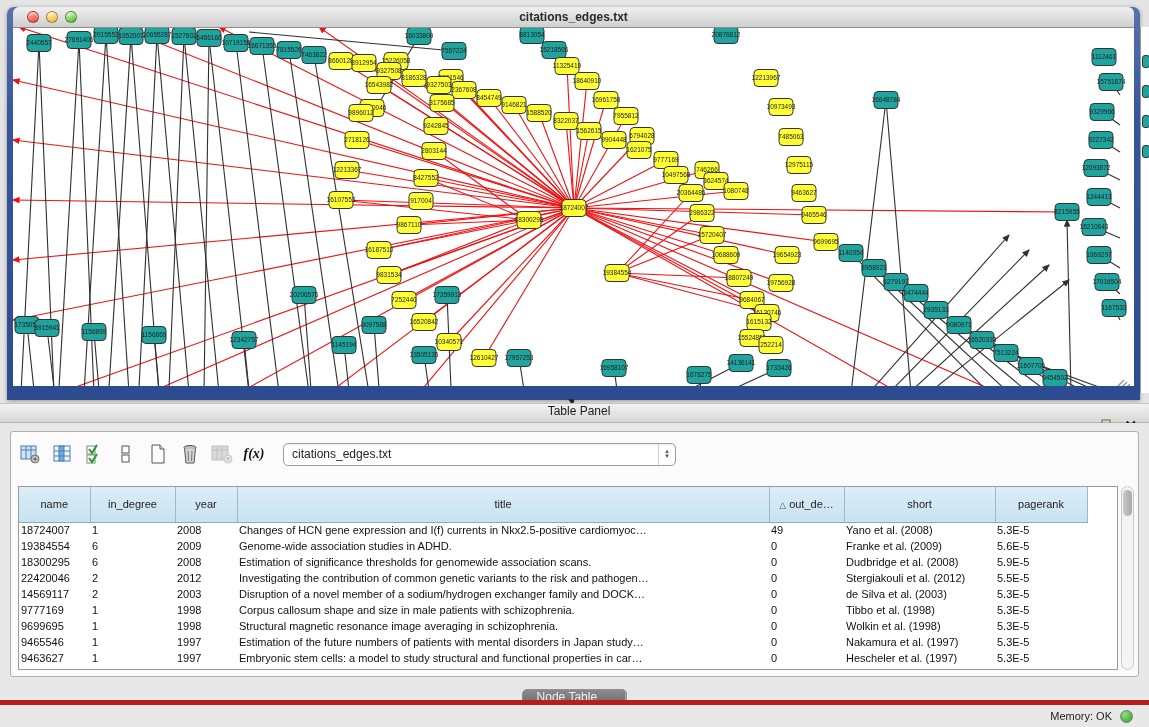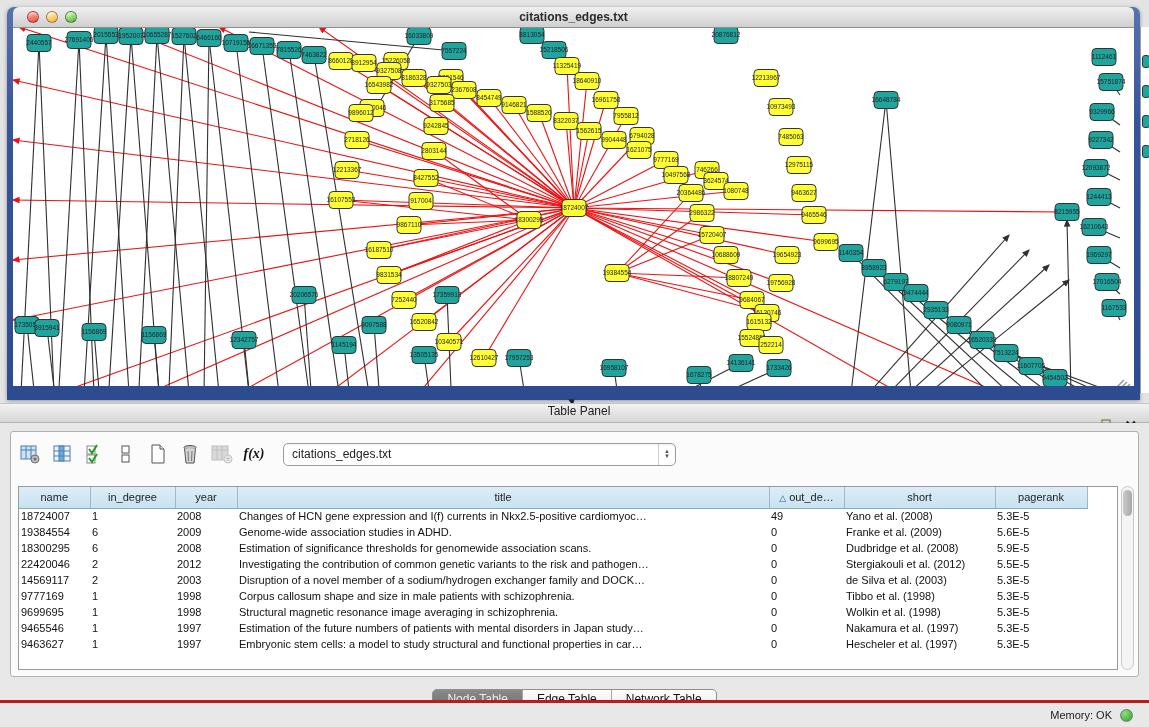--- a/index.html
+++ b/index.html
@@ -56,44 +56,44 @@
   .combo { margin-left:8px; width:393px; height:23px; background:#ffffff; border:1px solid #9e9e9e;
     border-radius:5px; display:flex; align-items:center; box-shadow:inset 0 1px 2px rgba(0,0,0,.08); }
   .combo-value { flex:1; font-size:12px; color:#222; padding-left:8px; white-space:nowrap; overflow:hidden; }
   .combo-stepper { width:17px; height:100%; border-left:1px solid #d0d0d0; display:flex; flex-direction:column;
     align-items:center; justify-content:center; font-size:6px; color:#555; line-height:5px; }
 
   
   .tbl-wrap { position:absolute; left:7px; top:54px; width:1100px; height:184px;
     border:1px solid #9a9a9a; background:#fff; overflow:hidden; }
   table.grid { border-collapse:collapse; table-layout:fixed; width:1068px; }
-  table.grid th { height:21px; background:linear-gradient(180deg,#dcedf7,#c8e2f1);
+  table.grid th { height:35px; background:linear-gradient(180deg,#dcedf7,#c8e2f1);
     border-right:1px solid #9fb9c8; border-bottom:1px solid #8fa9b8; font-size:11px; font-weight:400;
     color:#1d1d1d; text-align:center; overflow:hidden; white-space:nowrap; }
   table.grid td { height:16px; font-size:11px; color:#111; white-space:nowrap; overflow:hidden; padding:0 2px; }
   td.c0 { padding-left:4px; } td.c1 { padding-left:24px; } td.c2 { padding-left:32px; }
   td.c3 { padding-left:44px; } td.c4 { padding-left:6px; } td.c5 { padding-left:17px; } td.c6 { padding-left:12px; }
   .sort-tri { color:#1e5f9e; font-size:9px; margin-right:3px; }
   .vscroll { position:absolute; right:4px; top:54px; width:13px; height:184px; background:#f4f4f4;
     border:1px solid #c9c9c9; border-radius:7px; }
   .vthumb { position:absolute; left:1px; top:3px; width:9px; height:26px; background:linear-gradient(90deg,#c9c9c9,#a8a8a8);
     border-radius:5px; }
 
   
   .tabs { position:absolute; left:0; right:0; top:257px; display:flex; justify-content:center; }
   .seg { display:flex; border:1px solid #8f8f8f; border-radius:5px; overflow:hidden;
-    background:#0ea5e9; height:20px; box-shadow:0 1px 0 rgba(255,255,255,.7); }
+    background:#0ea5e9; height:20px; box-shadow:0 1px 0 rgba(255,255,255,.7);flex-direction:column; }
   .seg-item { padding:0 14px; font-size:12px; color:#111; display:flex; align-items:center;
     border-right:1px solid #a6a6a6; background:linear-gradient(180deg,#fdfdfd,#ececec); }
   .seg-item:last-child { border-right:none; }
   .seg-item.active { background:linear-gradient(180deg,#8b8b8b,#6e6e6e); color:#efefef; }
 
   
   .status-bar { position:absolute; left:0; top:700px; width:1149px; height:27px; background:#e8e8e8;
-    border-top:3px solid #b91c1c; display:flex; align-items:center; justify-content:flex-end; }
+    border-top:5px solid #b91c1c; display:flex; align-items:center; justify-content:flex-end; }
   .mem-label { font-size:11px; color:#222; margin-right:8px; }
   .mem-dot { width:13px; height:13px; border-radius:50%; margin-right:16px;
     background:radial-gradient(circle at 35% 30%, #8fe07a,#2ea02e); border:1px solid #777; }
 </style>
 </head>
 <body>
 
 <div class="screen">
 
   <div class="net-window">

